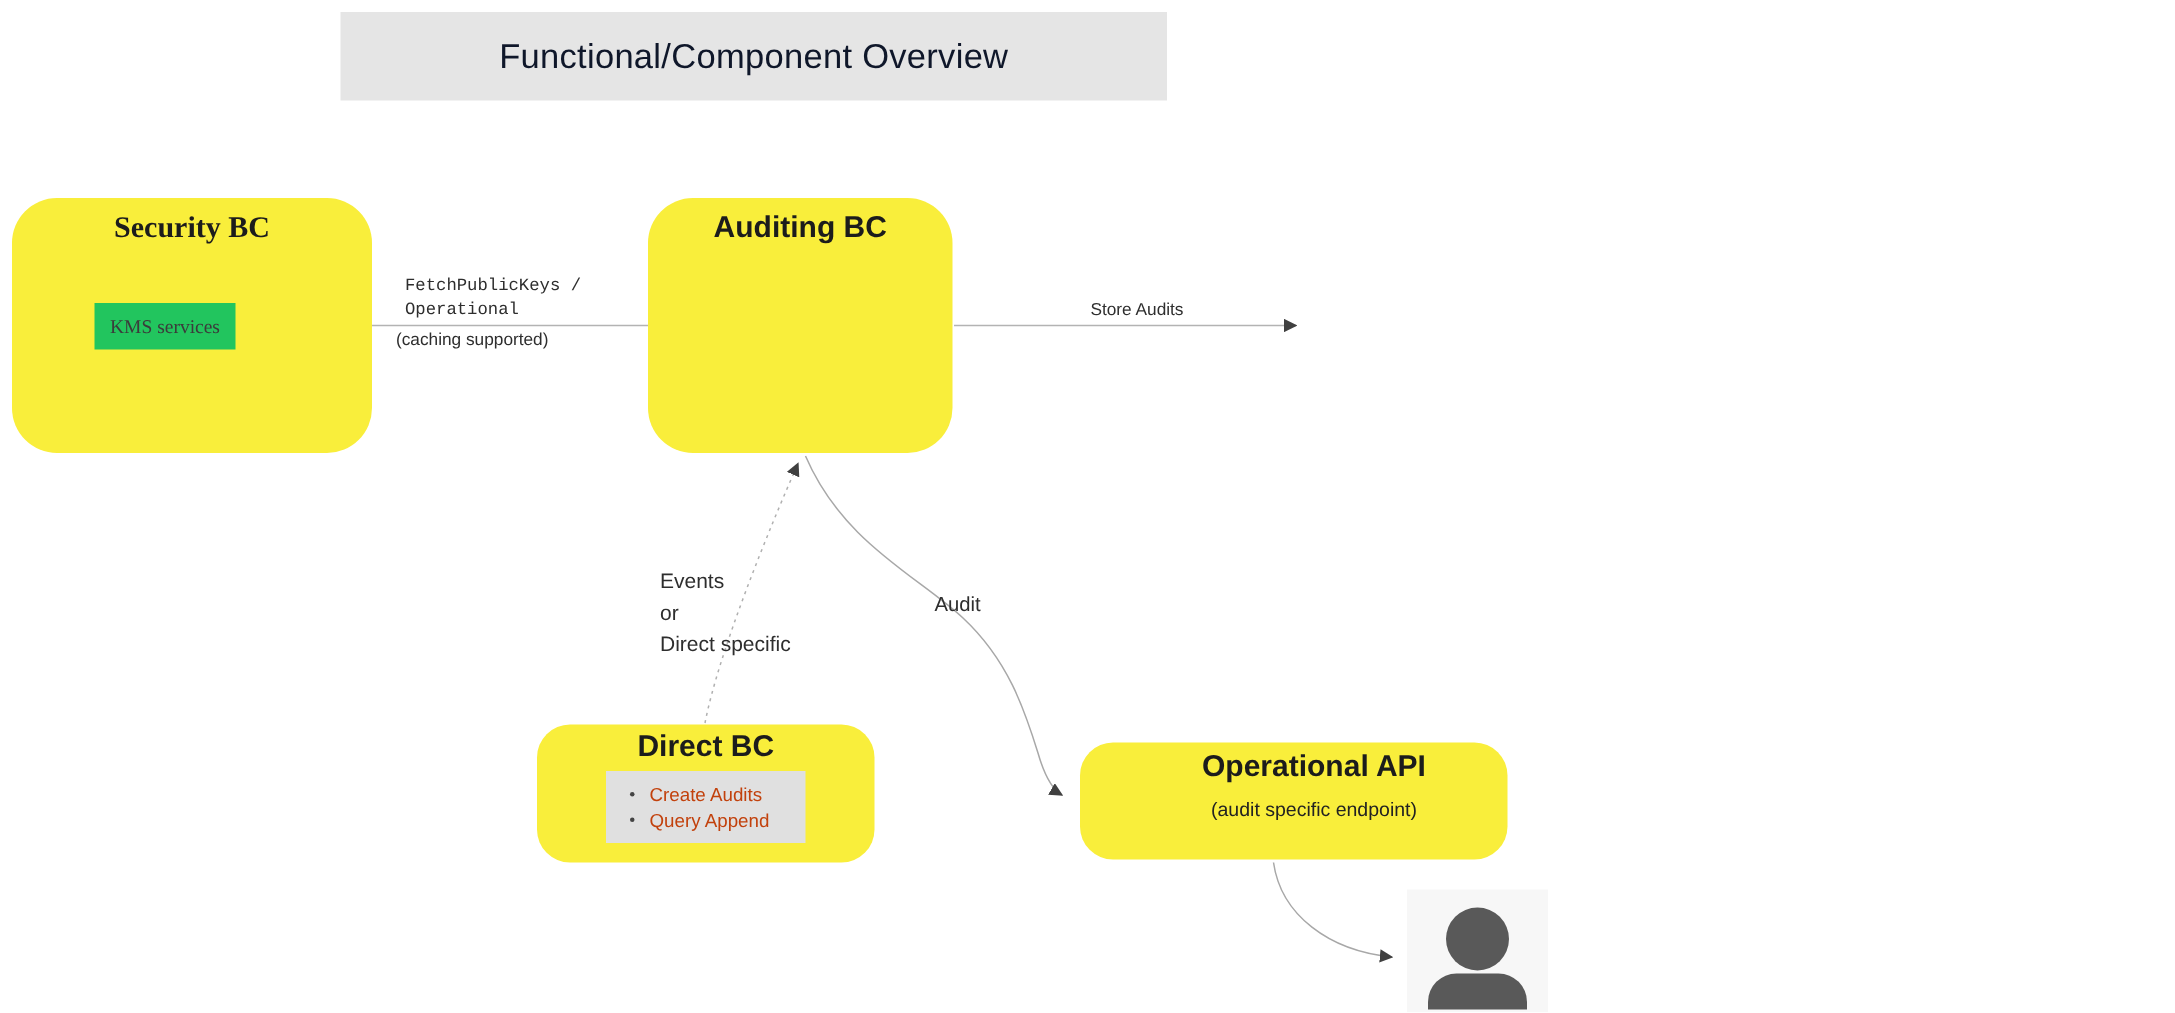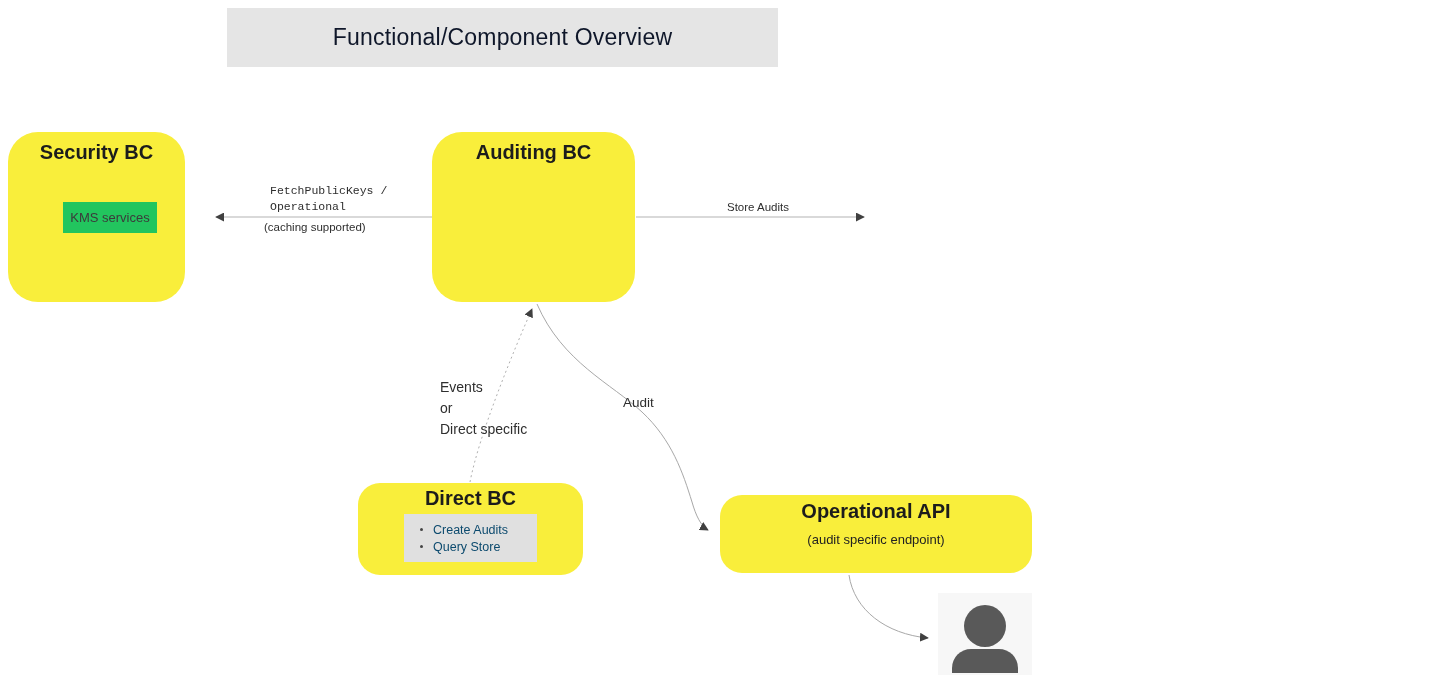--- a/index.html
+++ b/index.html
@@ -13,46 +13,46 @@
     font-size:23px; color:#0f172a; letter-spacing:0.2px;
   }
   .connectors { position:absolute; left:0; top:0; width:1450px; height:675px; }
   .node {
     position:absolute; background:#f9ee3b; border-radius:30px;
     display:flex; flex-direction:column; align-items:center;
   }
   .node .node-title {
     font-weight:bold; font-size:20px; color:#1c1c1c; margin-top:9px;
   }
-  .node-security { left:8px;  top:132px; width:177px; height:170px; }
+  .node-security { left:8px;  top:132px; width:240px; height:170px;font-family:Liberation Serif, serif; }
   .node-auditing { left:432px; top:132px; width:203px; height:170px; }
   .chip {
     position:absolute; left:55px; top:70px; width:94px; height:31px;
     background:#22c55e; display:flex; align-items:center; justify-content:center;
     font-size:13px; color:#3b3b3b;
   }
   .node-store {
     position:absolute; left:872px; top:155px; width:159px; height:125px;
     background:#828282; border-radius:26px; color:#ffffff;
     display:flex; flex-direction:column; align-items:center; justify-content:center;
     gap:11px; font-size:10.5px;
   }
   .node-client { left:358px; top:483px; width:225px; height:92px; border-radius:22px; }
   .node-client .node-title { margin-top:4px; }
   .client-box {
     position:absolute; left:46px; top:31px; width:133px; height:48px;
     background:#e0e0e0; display:flex; flex-direction:column; justify-content:center;
     padding-left:16px; box-sizing:border-box; gap:3px;
   }
-  .client-item { display:flex; align-items:center; font-size:12.5px; color:#0c4a6e; }
+  .client-item { display:flex; align-items:center; font-size:12.5px; color:#c2410c; }
   .client-item .bullet {
     width:3px; height:3px; border-radius:50%; background:#444444;
     margin-right:10px; flex:0 0 auto;
   }
-  .node-api { left:720px; top:495px; width:312px; height:78px; border-radius:22px; }
+  .node-api { left:720px; top:495px; width:258px; height:78px; border-radius:22px;padding-left:27px; }
   .node-api .node-title { margin-top:5px; }
   .node-api .node-subtitle { font-size:13px; color:#222222; margin-top:9px; }
   .person-tile {
     position:absolute; left:938px; top:593px; width:94px; height:82px;
     background:#f7f7f7; display:flex; align-items:flex-end; justify-content:center;
   }
   .edge-label { position:absolute; color:#2e2e2e; font-size:11.5px; line-height:16px; white-space:nowrap; }
   .lbl-fetch { left:270px; top:183px;font-family:Liberation Mono, monospace; }
   .lbl-caching { left:264px; top:219px; }
   .lbl-store { left:710px; top:199px; width:96px; text-align:center; }
@@ -95,21 +95,21 @@
 
   <div class="node node-client">
     <div class="node-title">Direct BC</div>
     <div class="client-box">
       <div class="client-item">
         <span class="bullet"></span>
         <span>Create Audits</span>
       </div>
       <div class="client-item">
         <span class="bullet"></span>
-        <span>Query Store</span>
+        <span>Query Append</span>
       </div>
     </div>
   </div>
 
   <div class="node node-api">
     <div class="node-title">Operational API</div>
     <div class="node-subtitle">(audit specific endpoint)</div>
   </div>
 
   <div class="person-tile">

